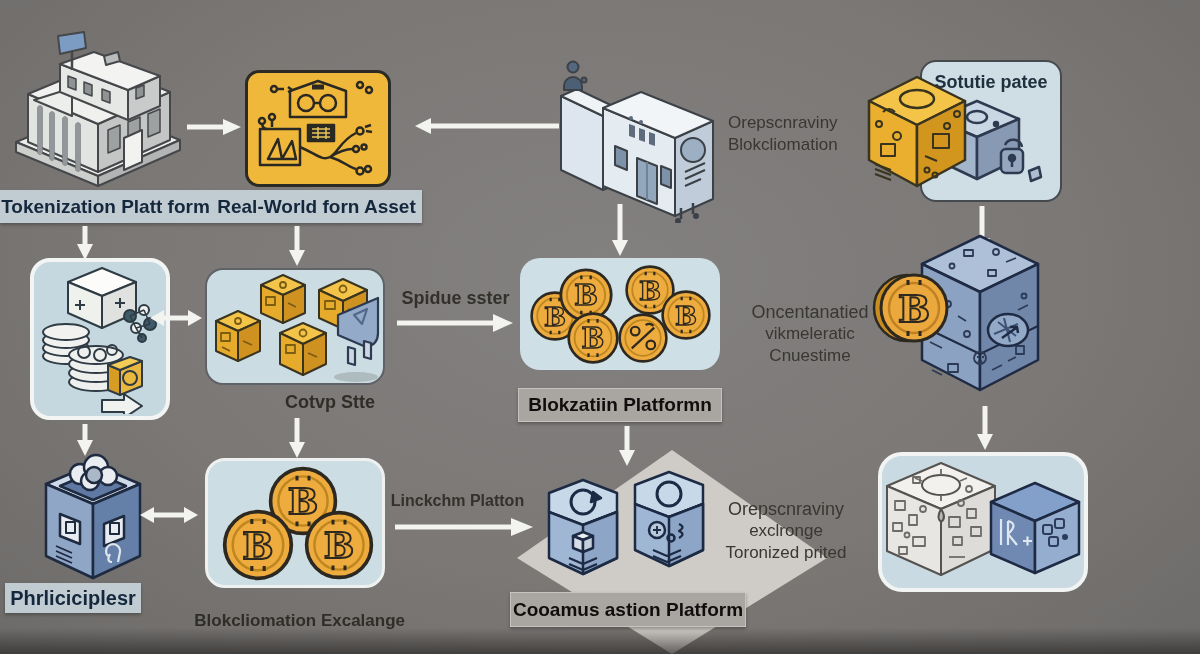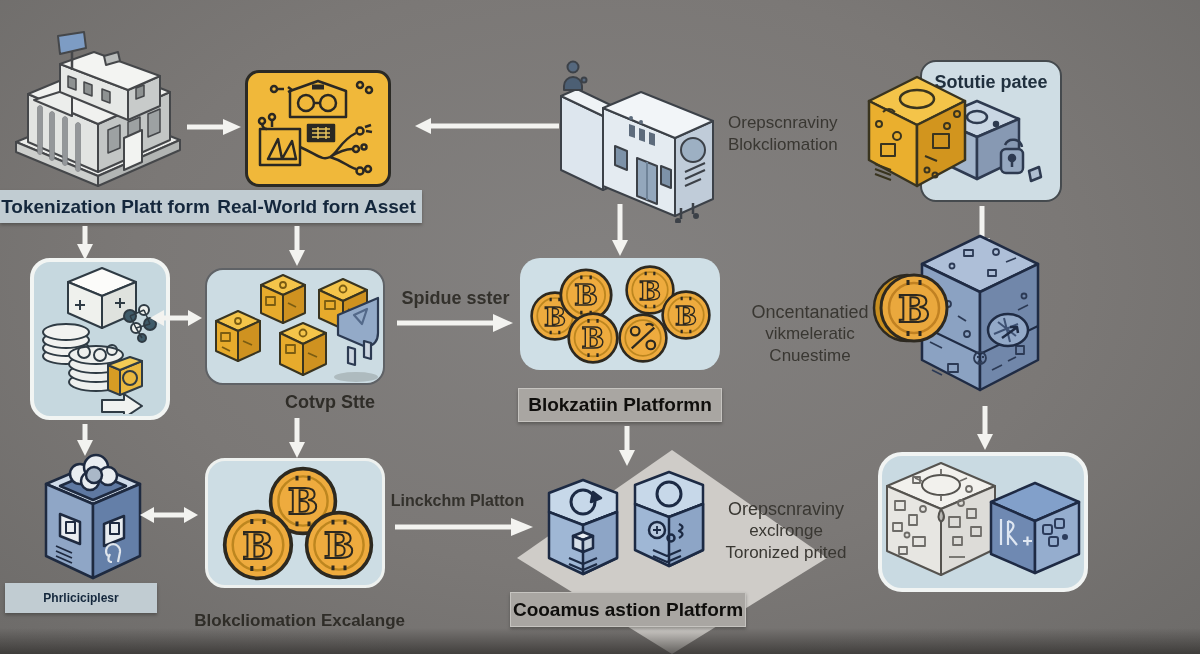--- a/index.html
+++ b/index.html
@@ -414,21 +414,21 @@
       <path d="M72,106 a7,7 0 1 1 12,-4 l-2,10 m-8,-8 q-4,8 2,8" fill="none" stroke="#dfe5ec" stroke-width="2.2"></path>
     </g>
   </svg>
 
   <svg class="abs" style="left:140px;top:505px" width="58" height="20">
     <polygon points="14,2 0,10 14,18" fill="#f3f3f0"></polygon>
       <path d="M12,10 H46" stroke="#f3f3f0" stroke-width="5" fill="none"></path>
       <polygon points="44,2 58,10 44,18" fill="#f3f3f0"></polygon>
   </svg>
 
-  <div class="bar bar-blue" style="left:5px;top:583px;width:152px;height:30px;font-size:12px;">
+  <div class="bar bar-blue" style="left:5px;top:583px;width:136px;height:30px;font-size:20px;">
     <span>Phrliciciplesr</span>
   </div>
 
   <div class="panel" style="left:205px;top:458px;width:180px;height:130px;background:#cddde4;border:3px solid #eef1ef;border-radius:20px;">
     <svg width="180" height="126">
       <use href="#sym-coin" x="59" y="4" width="72" height="72"></use>
       <use href="#sym-coin" x="13" y="47" width="74" height="74"></use>
       <use href="#sym-coin" x="95" y="48" width="72" height="72"></use>
     </svg>
   </div>

